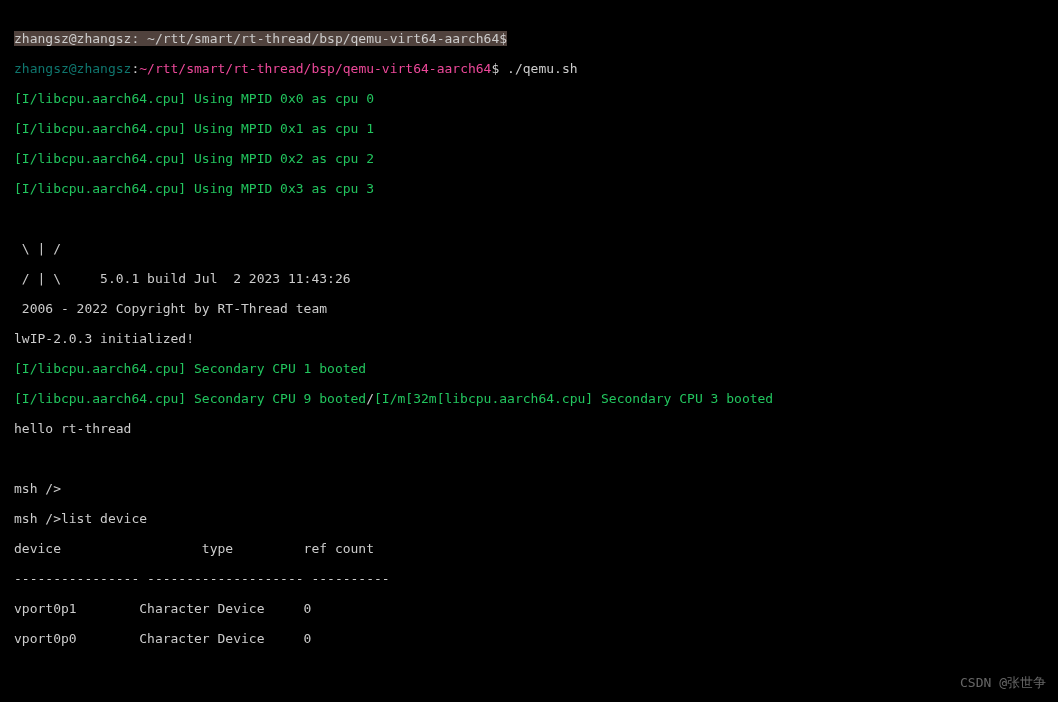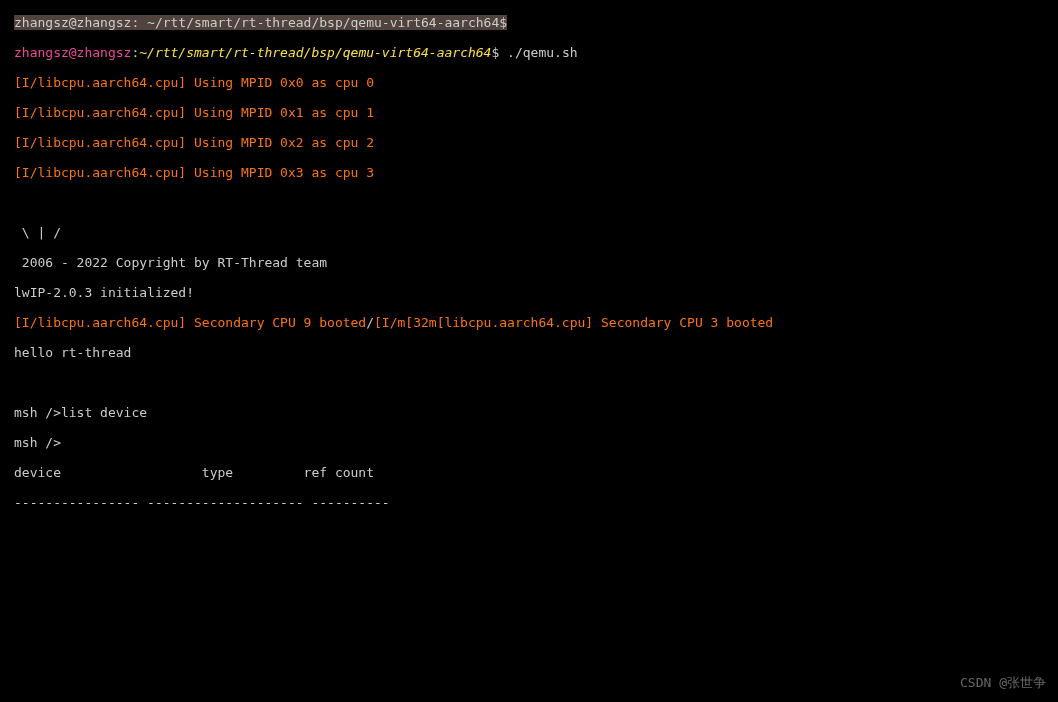--- a/index.html
+++ b/index.html
@@ -1,44 +1,48 @@
 <!DOCTYPE html>
 <html><head>
 <meta charset="utf-8">
 <style>
   html,body{margin:0;padding:0;background:#000;color:#ccc;font-family:Consolas,"DejaVu Sans Mono","Courier New",monospace;font-size:13px;line-height:15px;}
-  .term{width:1058px;height:702px;box-sizing:border-box;padding:0 0 0 14px;background:#000;white-space:pre;overflow:hidden;position:relative;}
+  .term{width:1058px;height:702px;box-sizing:border-box;padding:16px 0 0 14px;background:#000;white-space:pre;overflow:hidden;position:relative;}
   .ln{min-height:15px;}
-  .green{color:#f97316;}
-  .greenb{color:#ec4899;}
-  .cyan{color:#fde047;font-style:italic;}
+  .green{color:#22c55e;}
+  .greenb{color:#0f766e;}
+  .cyan{color:#ec4899;}
   .highlight{background:#50423d;color:#ccc;}
   .white{color:#ccc;}
   .watermark{position:absolute;right:12px;bottom:12px;color:#aaa;opacity:.6;font-size:13px;}
 </style>
 </head>
 <body>
 <div class="term">
 <div class="ln"><span class="highlight">zhangsz@zhangsz: ~/rtt/smart/rt-thread/bsp/qemu-virt64-aarch64$</span></div>
 <div class="ln"><span class="greenb">zhangsz@zhangsz</span><span class="white">:</span><span class="cyan">~/rtt/smart/rt-thread/bsp/qemu-virt64-aarch64</span><span class="white">$ </span><span class="white">./qemu.sh</span></div>
 <div class="ln"><span class="green">[I/libcpu.aarch64.cpu] Using MPID 0x0 as cpu 0</span></div>
 <div class="ln"><span class="green">[I/libcpu.aarch64.cpu] Using MPID 0x1 as cpu 1</span></div>
 <div class="ln"><span class="green">[I/libcpu.aarch64.cpu] Using MPID 0x2 as cpu 2</span></div>
 <div class="ln"><span class="green">[I/libcpu.aarch64.cpu] Using MPID 0x3 as cpu 3</span></div>
 <div class="ln">&nbsp;</div>
 <div class="ln"><span> \ | /</span></div>
+<div class="ln"><span> / | \     5.0.1 build Jul  2 2023 11:43:26</span></div>
 <div class="ln"><span> 2006 - 2022 Copyright by RT-Thread team</span></div>
 <div class="ln"><span>lwIP-2.0.3 initialized!</span></div>
+<div class="ln"><span class="green">[I/libcpu.aarch64.cpu] Secondary CPU 1 booted</span></div>
 <div class="ln"><span class="green">[I/libcpu.aarch64.cpu] Secondary CPU 9 booted</span><span class="white">/</span><span class="green">[I/m[32m[libcpu.aarch64.cpu] Secondary CPU 3 booted</span></div>
 <div class="ln"><span>hello rt-thread</span></div>
 <div class="ln">&nbsp;</div>
+<div class="ln"><span>msh /&gt;</span></div>
 <div class="ln"><span>msh /&gt;list device</span></div>
-<div class="ln"><span>msh /&gt;</span></div>
 <div class="ln"><span>device                  type         ref count</span></div>
 <div class="ln"><span>---------------- -------------------- ----------</span></div>
+<div class="ln"><span>vport0p1        Character Device     0</span></div>
+<div class="ln"><span>vport0p0        Character Device     0</span></div>
 
 
 
 
 
 
 
 
 
 

